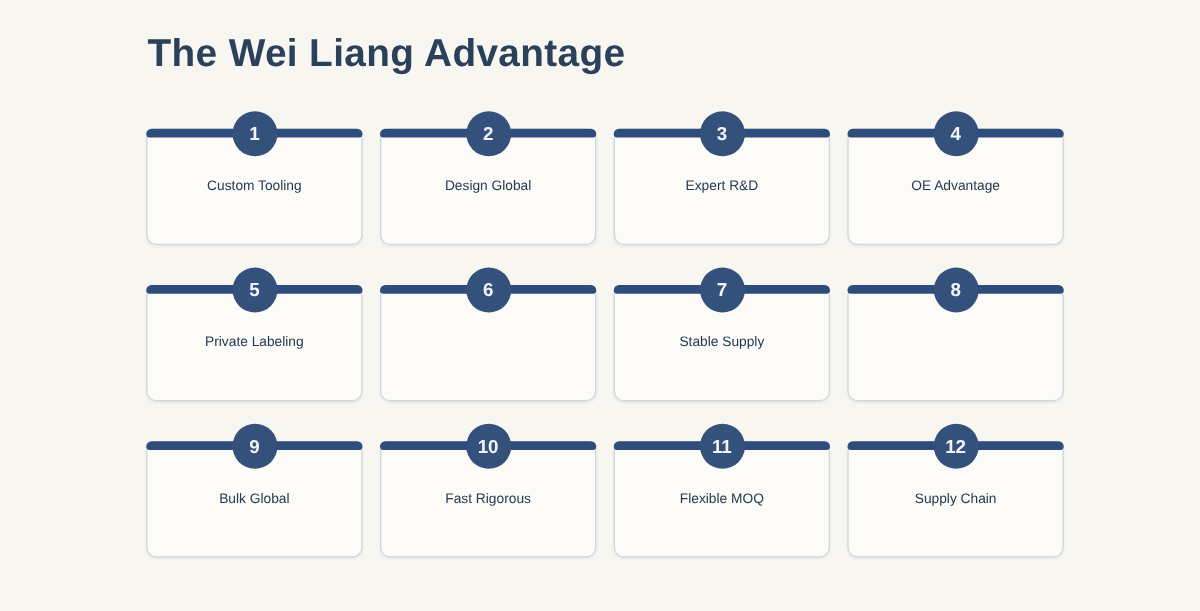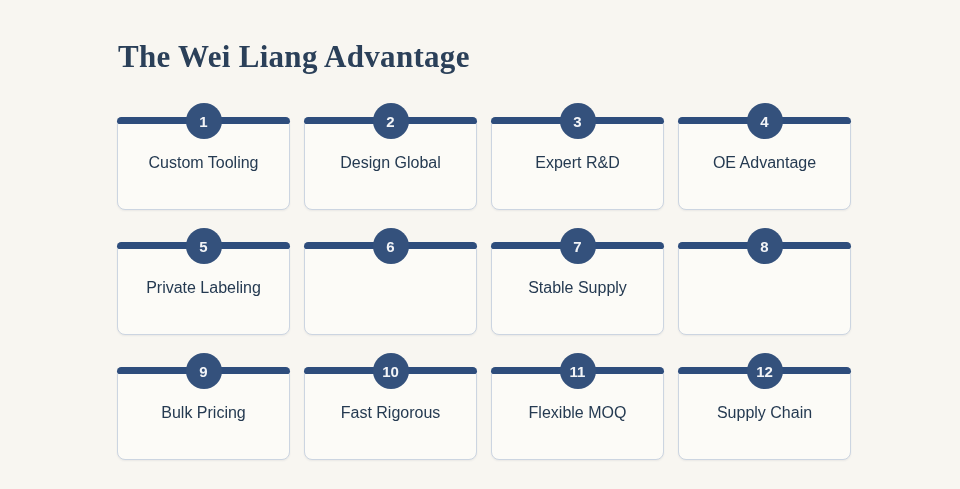--- a/index.html
+++ b/index.html
@@ -17,27 +17,26 @@
     margin: 0; padding: 0;
   }
   body {
     width: 960px; height: 489px;
     overflow: hidden;
     background: var(--page-bg);
     font-family: "Liberation Sans", "DejaVu Sans", sans-serif;
   }
   .page-title {
     margin: 0;
-    padding: 38px 0 0 118px;
+    padding: 24px 0 0 118px;
     font-size: 31px;
     line-height: 37px;
     font-weight: 600;
     letter-spacing: 0.3px;
     color: var(--title-text);
-    font-family: Liberation Serif, serif;
   }
   .cards-grid {
     display: grid;
     grid-template-columns: repeat(4, 173px);
     column-gap: 14px;
     row-gap: 32px;
     margin: 42px 0 0 117px;
   }
   .card {
     position: relative;
@@ -68,21 +67,21 @@
     display: flex;
     align-items: center;
     justify-content: center;
     font-size: 15px;
     font-weight: 700;
   }
   .card-label {
     display: block;
     margin-top: 35px;
     text-align: center;
-    font-size: 16px;
+    font-size: 11px;
     line-height: 20px;
     color: var(--label-text);
   }
 </style>
 </head>
 <body>
 
 <h1 class="page-title">The Wei Liang Advantage</h1>
 
 <div class="cards-grid">
@@ -146,21 +145,21 @@
     <div class="card-badge">
       <span>8</span>
     </div>
   </div>
 
   <div class="card">
     <div class="card-bar"></div>
     <div class="card-badge">
       <span>9</span>
     </div>
-    <span class="card-label">Bulk Pricing</span>
+    <span class="card-label">Bulk Global</span>
   </div>
 
   <div class="card">
     <div class="card-bar"></div>
     <div class="card-badge">
       <span>10</span>
     </div>
     <span class="card-label">Fast Rigorous</span>
   </div>
 

